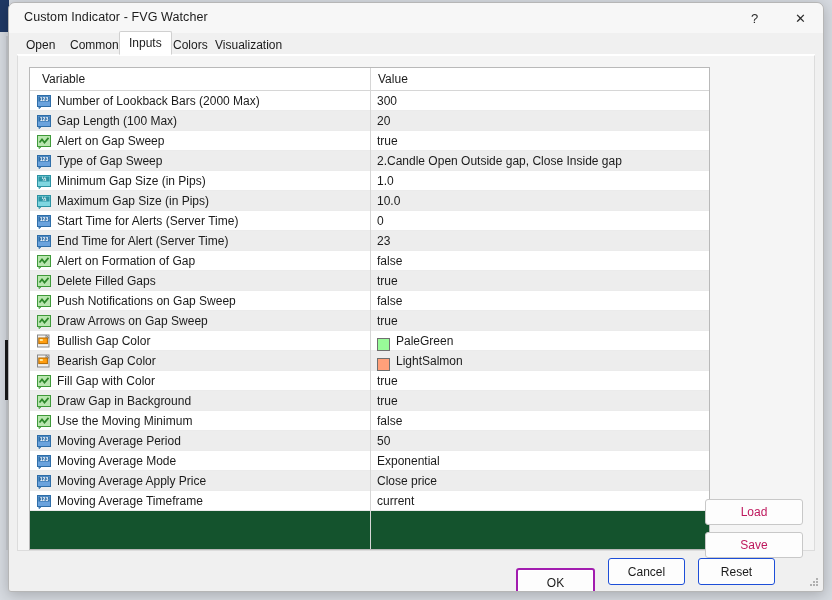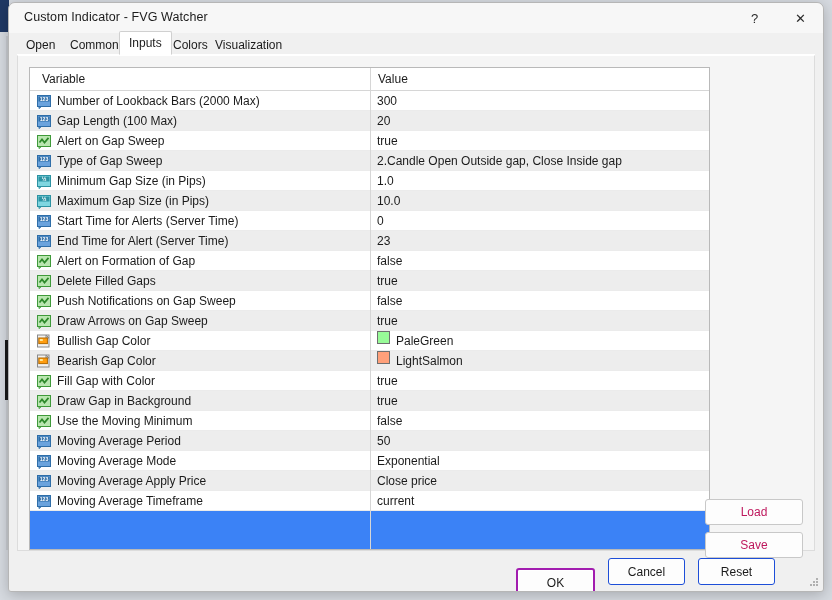--- a/index.html
+++ b/index.html
@@ -78,21 +78,21 @@
   #panel{
     position:absolute;left:8px;top:52px;right:8px;bottom:40px;
     background:#f5f5f5;
     border:1px solid #dcdcdc;
     border-top:1px solid #ffffff;
   }
 
   
   #grid{
     position:absolute;left:11px;top:11px;width:681px;height:483px;
-    background:#3b82f6;
+    background:#14532d;
     border:1px solid #b9b9b9;
     overflow:hidden;
     box-sizing:border-box;
   }
   #grid .colsplit{
     position:absolute;left:340px;top:0;bottom:0;width:1px;background:#d6d6d6;z-index:4;
   }
   .grow{
     position:relative;height:20px;line-height:20px;
     display:flex;align-items:center;
@@ -101,21 +101,21 @@
   }
   .grow.header{height:23px;line-height:23px;background:#ffffff;border-bottom:1px solid #d6d6d6;}
   .grow.odd{background:#ffffff;}
   .grow.even{background:#ededed;}
   .cell-var{
     width:341px;min-width:341px;box-sizing:border-box;
     display:flex;align-items:center;padding-left:6px;overflow:hidden;white-space:nowrap;
   }
   .cell-val{
     flex:1;box-sizing:border-box;padding-left:6px;
-    display:flex;align-items:flex-start;overflow:hidden;white-space:nowrap;
+    display:flex;align-items:flex-end;overflow:hidden;white-space:nowrap;
   }
   .grow.header .cell-var{padding-left:12px;}
   .grow.header .cell-val{padding-left:7px;}
   .vtext{font-size:12px;color:#1b1b1b;}
 
   
   .ticon{width:16px;height:16px;margin-right:5px;flex:0 0 16px;position:relative;}
   .ticon svg{display:block;}
 
   

